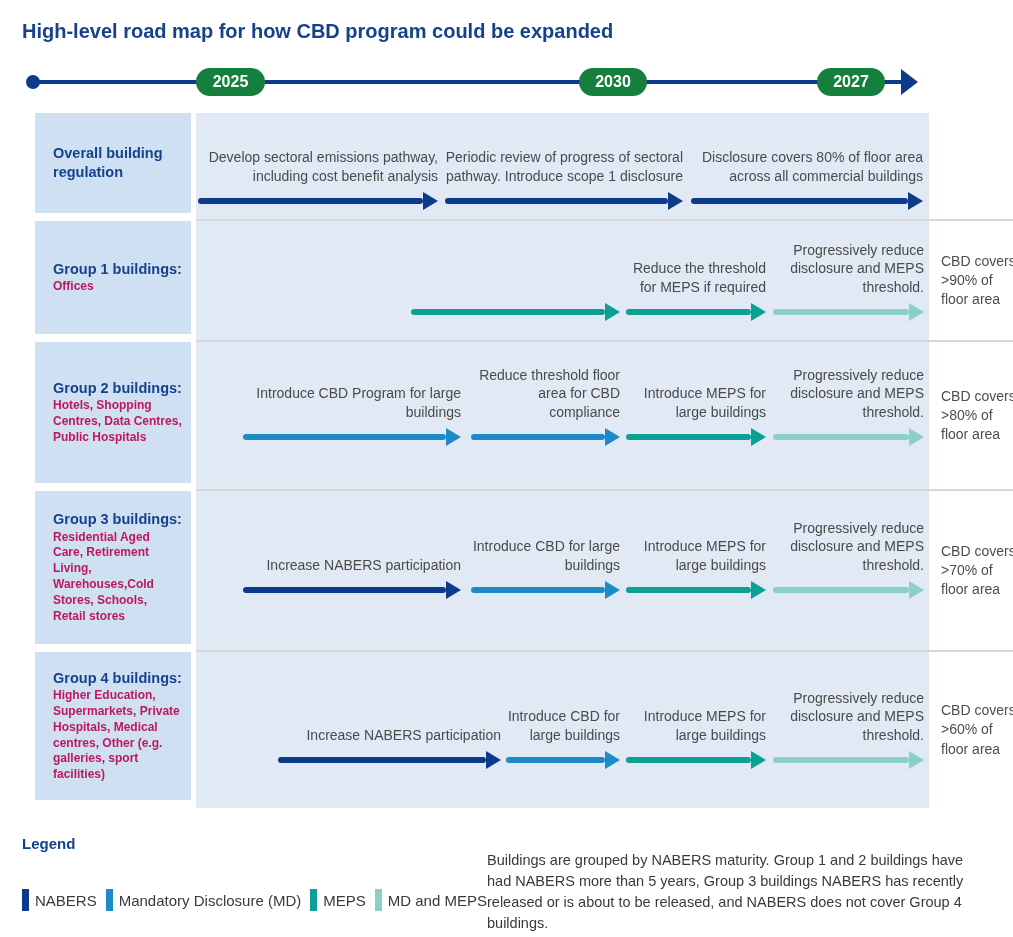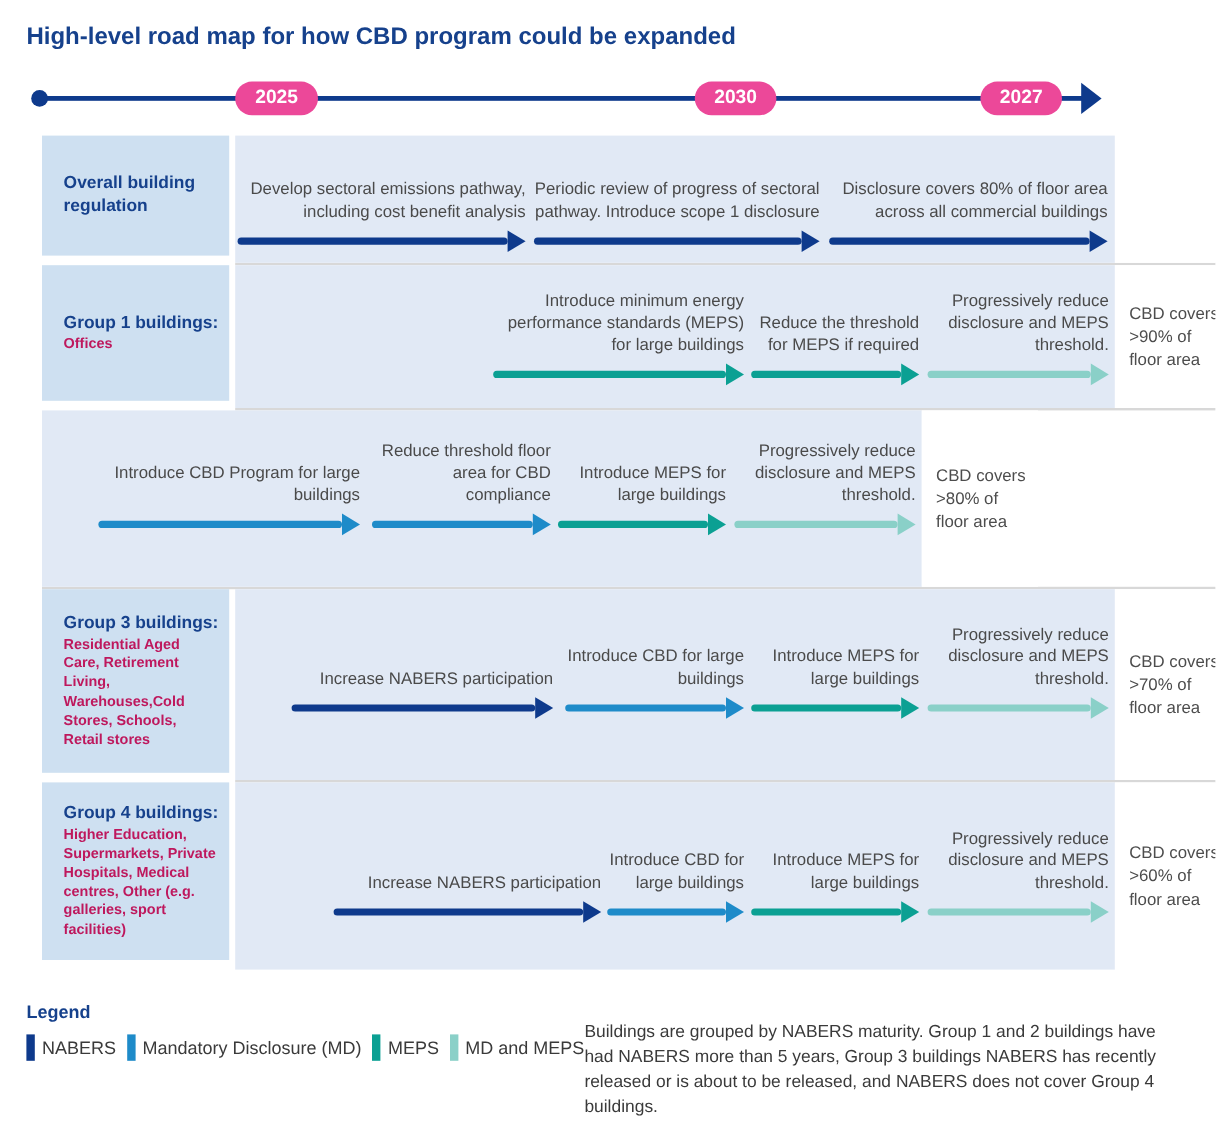--- a/index.html
+++ b/index.html
@@ -6,21 +6,21 @@
   html,body { background:#ffffff; }
   body { font-family:"Liberation Sans", sans-serif; }
   .page { position:relative; width:1013px; height:937px; background:#ffffff; overflow:hidden; }
 
   .title { position:absolute; left:22px; top:20px; font-size:20px; font-weight:bold; color:#16418C; }
 
   
   .timeline { position:absolute; left:0; top:67px; width:1013px; height:30px; }
   .tl-line { position:absolute; left:33px; top:13px; width:872px; height:4px; background:#0E3A8C; }
   .tl-dot { position:absolute; left:26px; top:8px; width:14px; height:14px; border-radius:50%; background:#0E3A8C; }
-  .tl-pill { position:absolute; top:1px; height:28px; border-radius:14px; background:#ec4899; color:#ffffff;
+  .tl-pill { position:absolute; top:1px; height:28px; border-radius:14px; background:#15803d; color:#ffffff;
              display:flex; align-items:center; justify-content:center; font-size:16px; font-weight:600; }
   .pill-2025 { left:196px; width:69px; }
   .pill-2030 { left:579px; width:68px; }
   .pill-2035 { left:817px; width:68px; }
   .tl-arrow { position:absolute; left:901px; top:2px; width:0; height:0;
               border-left:17px solid #0E3A8C; border-top:13px solid transparent; border-bottom:13px solid transparent; }
 
   
   .rows { position:absolute; left:18px; top:113px; width:991px;margin-left:17px; }
   .row { display:flex; }
@@ -43,21 +43,21 @@
   .r4 .phase { bottom:51px; } .r5 .phase { bottom:39px; }
   .phase-text { font-size:14px; color:#4A4A4A; line-height:1.32; margin-bottom:7px; }
   .arrow { display:flex; align-items:center; height:18px; width:100%; }
   .arrow .bar { flex:1; height:6px; border-radius:3px; }
   .arrow .head { width:0; height:0; border-left:15px solid; border-top:9px solid transparent; border-bottom:9px solid transparent; }
 
   
   .legend { position:absolute; left:0; top:830px; width:1013px; height:100px; }
   .legend-heading { position:absolute; left:22px; top:5px; font-size:15px; font-weight:bold; color:#16418C; }
   .legend-items { position:absolute; left:22px; top:32px; display:flex; align-items:center; gap:9px; }
-  .legend-item { display:flex; align-items:center; gap:6px; }
+  .legend-item { display:flex; align-items:center; gap:6px;margin-top:27px; }
   .legend-chip { width:7px; height:22px; }
   .legend-label { font-size:15px; color:#3A3A3A; }
   .legend-note { position:absolute; left:487px; top:20px; width:502px; font-size:14.5px; color:#3A3A3A; line-height:1.45; }
 </style>
 </head>
 <body>
 
 <div class="page">
 
   <div class="title">High-level road map for how CBD program could be expanded</div>
@@ -106,21 +106,20 @@
     </div>
 
     <div class="row r2">
       <div class="label-cell">
         <div class="label-title">Group 1 buildings:</div>
         <div class="label-body">Offices</div>
       </div>
       <div class="main-cell">
         <div class="content-cell">
           <div class="phase" style="left:215px;width:209px">
-            <div class="phase-text">Introduce minimum energy performance standards (MEPS) for large buildings</div>
             <div class="arrow">
                 <span class="bar" style="background-color: rgb(11, 160, 147);"></span>
                 <span class="head" style="border-left-color: rgb(11, 160, 147);"></span>
               </div>
           </div>
           <div class="phase" style="left:430px;width:140px">
             <div class="phase-text">Reduce the threshold for MEPS if required</div>
             <div class="arrow">
                 <span class="bar" style="background-color: rgb(11, 160, 147);"></span>
                 <span class="head" style="border-left-color: rgb(11, 160, 147);"></span>
@@ -132,20 +131,24 @@
                 <span class="bar" style="background-color: rgb(138, 208, 200);"></span>
                 <span class="head" style="border-left-color: rgb(138, 208, 200);"></span>
               </div>
           </div>
         </div>
         <div class="cbd-cell">CBD covers &gt;90% of floor area</div>
       </div>
     </div>
 
     <div class="row r3">
+      <div class="label-cell">
+        <div class="label-title">Group 2 buildings:</div>
+        <div class="label-body">Hotels, Shopping Centres, Data Centres, Public Hospitals</div>
+      </div>
       <div class="main-cell">
         <div class="content-cell">
           <div class="phase" style="left:47px;width:218px">
             <div class="phase-text">Introduce CBD Program for large buildings</div>
             <div class="arrow">
                 <span class="bar" style="background-color: rgb(30, 139, 201);"></span>
                 <span class="head" style="border-left-color: rgb(30, 139, 201);"></span>
               </div>
           </div>
           <div class="phase" style="left:275px;width:149px">

